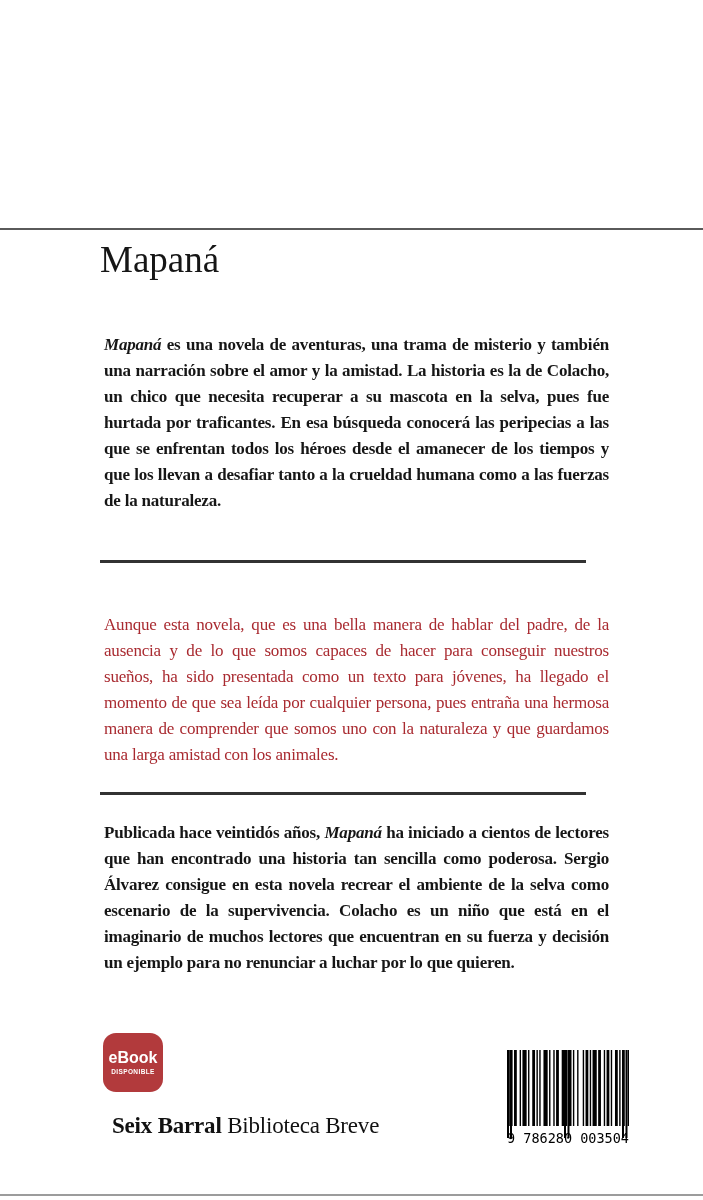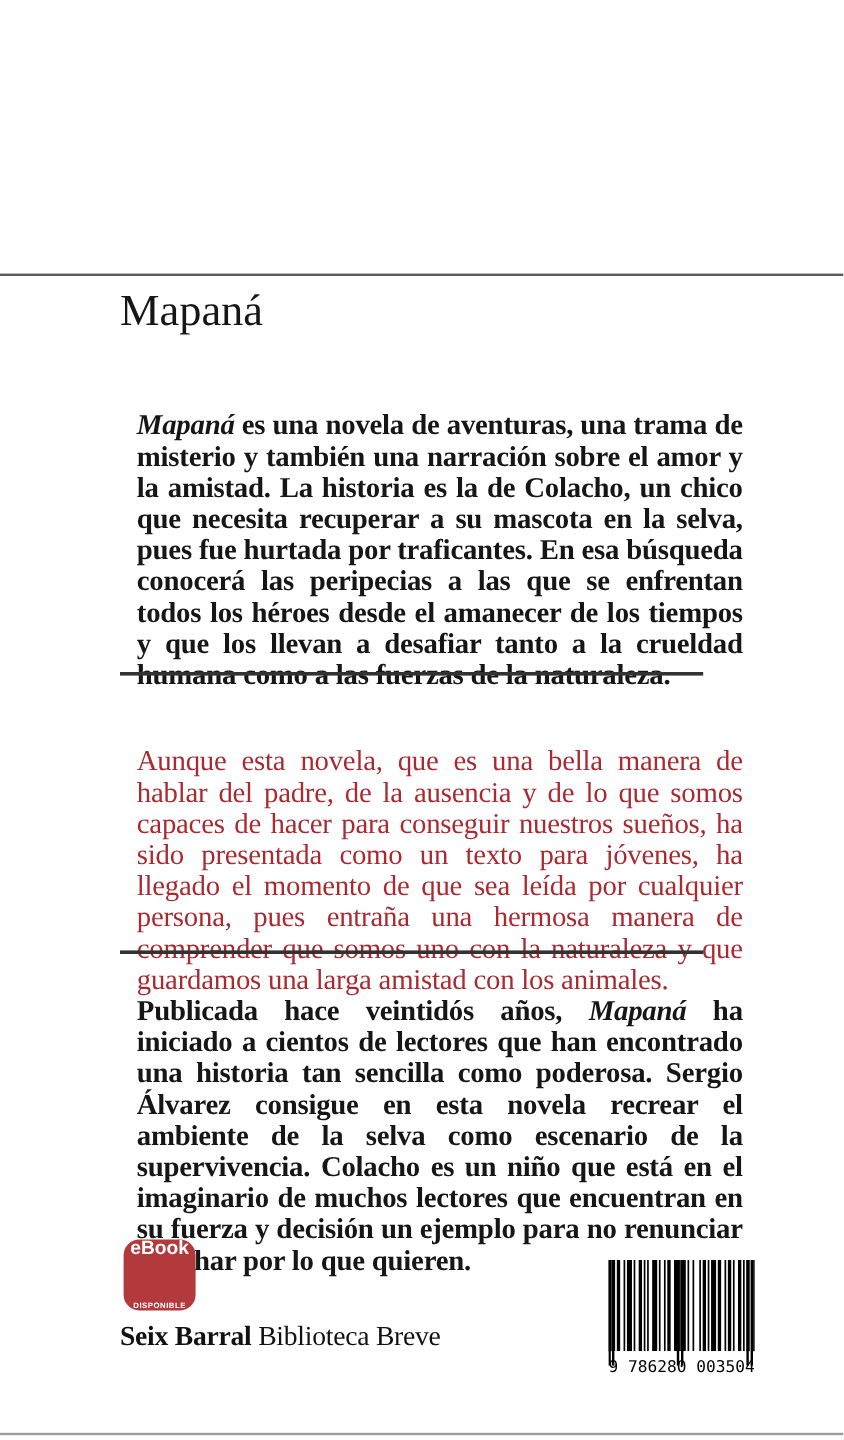--- a/index.html
+++ b/index.html
@@ -15,52 +15,52 @@
   .author{
     position:absolute;left:100px;top:195px;margin:0;
     font-size:38px;font-weight:700;line-height:1.0;color:var(--red);
     letter-spacing:-0.3px;
   }
   .title{
     position:absolute;left:100px;top:241px;margin:0;
     font-size:37px;font-weight:400;line-height:1.05;color:var(--ink);
   }
   .para{
-    position:absolute;left:100px;width:505px;margin:14px;
-    font-size:24px;line-height:26px;letter-spacing:-0.2px;
+    position:absolute;left:100px;width:505px;margin:4px;
+    font-size:17px;line-height:26px;letter-spacing:-0.2px;
     text-align:justify;color:var(--ink);
   }
   .para i{font-style:italic;}
   .p1{top:328px;font-weight:700;}
   .p2{top:608px;font-weight:400;color:var(--red);}
   .p3{top:816px;font-weight:700;}
   .divider{position:absolute;left:100px;width:486px;height:3px;background:var(--divider);}
   .d1{top:560px;}
   .d2{top:792px;}
 
   .ebook-badge{
     position:absolute;left:103px;top:1033px;width:60px;height:59px;
     background:var(--badge-red);border-radius:13px;
-    display:flex;flex-direction:column;align-items:center;justify-content:space-between;
+    display:flex;flex-direction:column;align-items:center;justify-content:center;
     color:#ffffff;font-family:"Liberation Sans", sans-serif;
   }
   .ebook-badge .b1{font-size:16px;font-weight:600;line-height:1.0;}
   .ebook-badge .b2{font-size:6.5px;font-weight:700;letter-spacing:0.4px;margin-top:2px;}
 
   .isbn-block{
     position:absolute;left:507px;top:1025px;
     font-family:"Liberation Sans", sans-serif;font-size:11px;line-height:13px;
     color:var(--isbn-ink);letter-spacing:-0.1px;white-space:nowrap;
   }
   .barcode-wrap{position:absolute;left:507px;top:1050px;width:106px;height:96px;}
   .barcode-digits{
     font-family:"DejaVu Sans Mono", monospace;
   }
   .publisher{
-    position:absolute;left:100px;top:1101px;margin:0;
+    position:absolute;left:100px;top:1101px;margin:12px;
     font-size:23px;color:#111111;font-weight:400;letter-spacing:-0.2px;
   }
   .publisher .bold{font-weight:700;}
   .bottom-line{position:absolute;left:0;top:1194px;width:703px;height:2px;background:var(--bottom-line);}
 </style>
 </head>
 <body>
 
 <div class="page">
 

